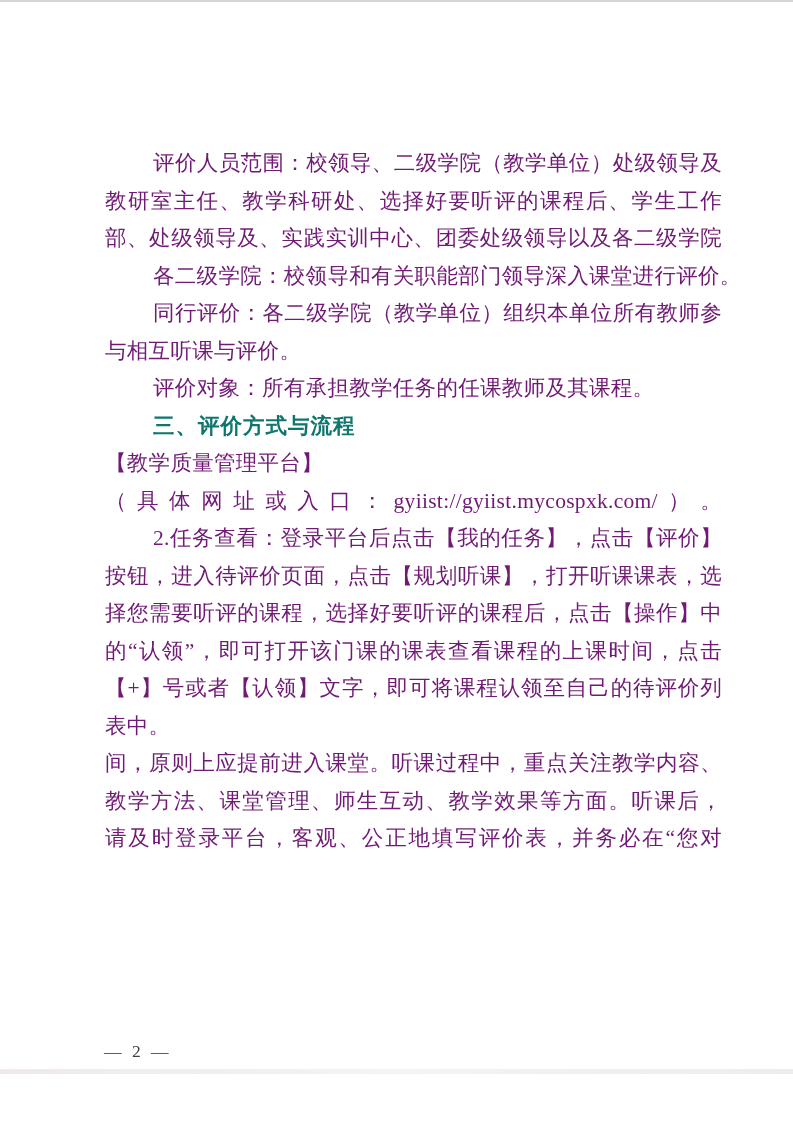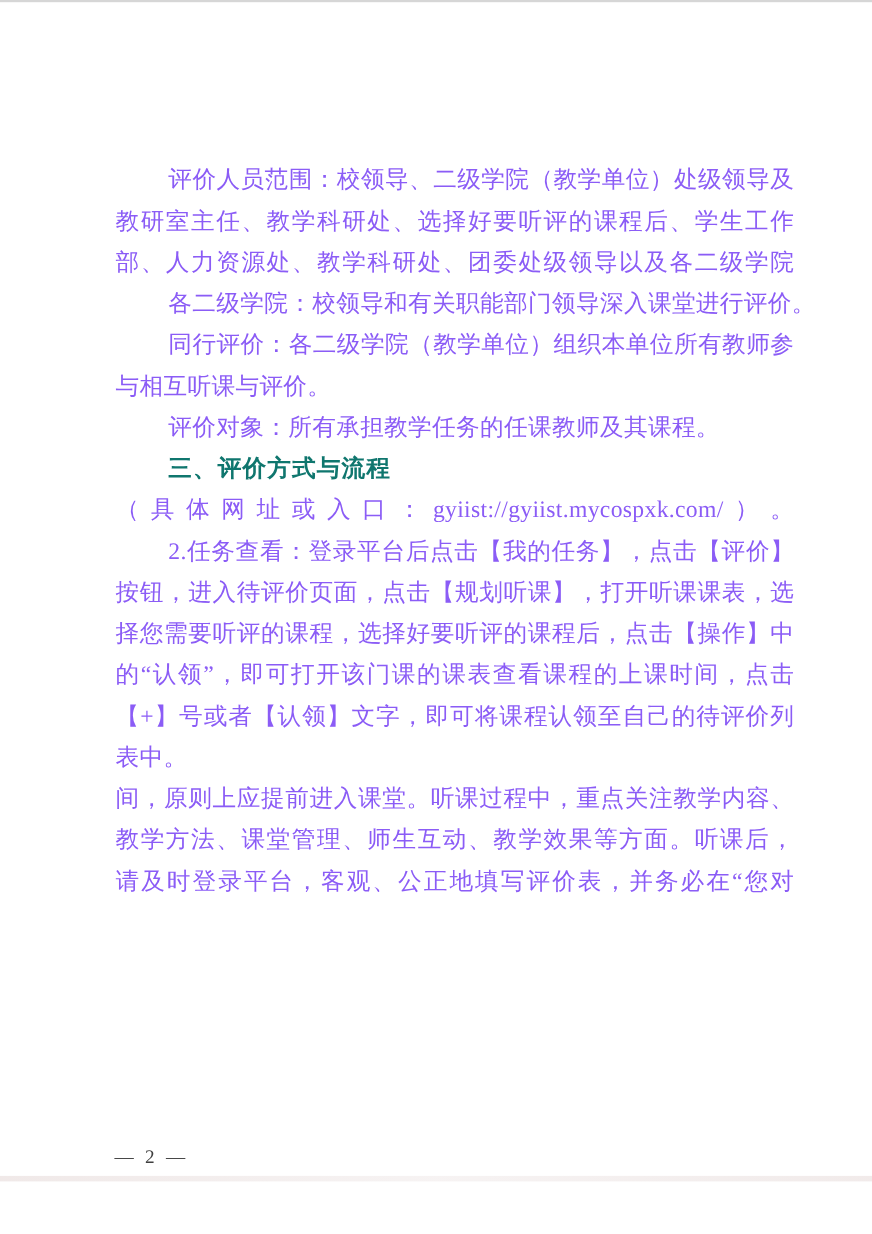--- a/index.html
+++ b/index.html
@@ -24,21 +24,21 @@
   .text-block {
     position: absolute;
     left: 105px;
     top: 145px;
     width: 617px;
   }
   .line {
     height: 37.5px;
     line-height: 37.5px;
     font-size: 21.5px;
-    color: #8b5cf6;
+    color: #701a75;
     letter-spacing: 0.3px;
     white-space: nowrap;
   }
   .line.justify {
     white-space: normal;
     text-align: justify;
     text-align-last: justify;
     overflow: hidden;
   }
   .line.indent {
@@ -70,26 +70,27 @@
   }
 </style>
 </head>
 <body>
 
 <div class="page">
   <div class="top-edge"></div>
   <div class="text-block" id="text-block">
       <div class="line indent justify">评价人员范围：校领导、二级学院（教学单位）处级领导及</div>
       <div class="line justify">教研室主任、教学科研处、选择好要听评的课程后、学生工作</div>
-      <div class="line justify">部、人力资源处、教学科研处、团委处级领导以及各二级学院</div>
+      <div class="line justify">部、处级领导及、实践实训中心、团委处级领导以及各二级学院</div>
       <div class="line indent">各二级学院：校领导和有关职能部门领导深入课堂进行评价。</div>
       <div class="line indent justify">同行评价：各二级学院（教学单位）组织本单位所有教师参</div>
       <div class="line">与相互听课与评价。</div>
       <div class="line indent">评价对象：所有承担教学任务的任课教师及其课程。</div>
       <div class="line indent heading">三、评价方式与流程</div>
+      <div class="line">【教学质量管理平台】</div>
       <div class="line justify">（具体网址或入口：gyiist://gyiist.mycospxk.com/）。</div>
       <div class="line indent justify">2.任务查看：登录平台后点击【我的任务】，点击【评价】</div>
       <div class="line justify">按钮，进入待评价页面，点击【规划听课】，打开听课课表，选</div>
       <div class="line justify">择您需要听评的课程，选择好要听评的课程后，点击【操作】中</div>
       <div class="line justify">的“认领”，即可打开该门课的课表查看课程的上课时间，点击</div>
       <div class="line justify">【+】号或者【认领】文字，即可将课程认领至自己的待评价列</div>
       <div class="line">表中。</div>
       <div class="line justify">间，原则上应提前进入课堂。听课过程中，重点关注教学内容、</div>
       <div class="line justify">教学方法、课堂管理、师生互动、教学效果等方面。听课后，</div>
       <div class="line justify">请及时登录平台，客观、公正地填写评价表，并务必在“您对</div>

